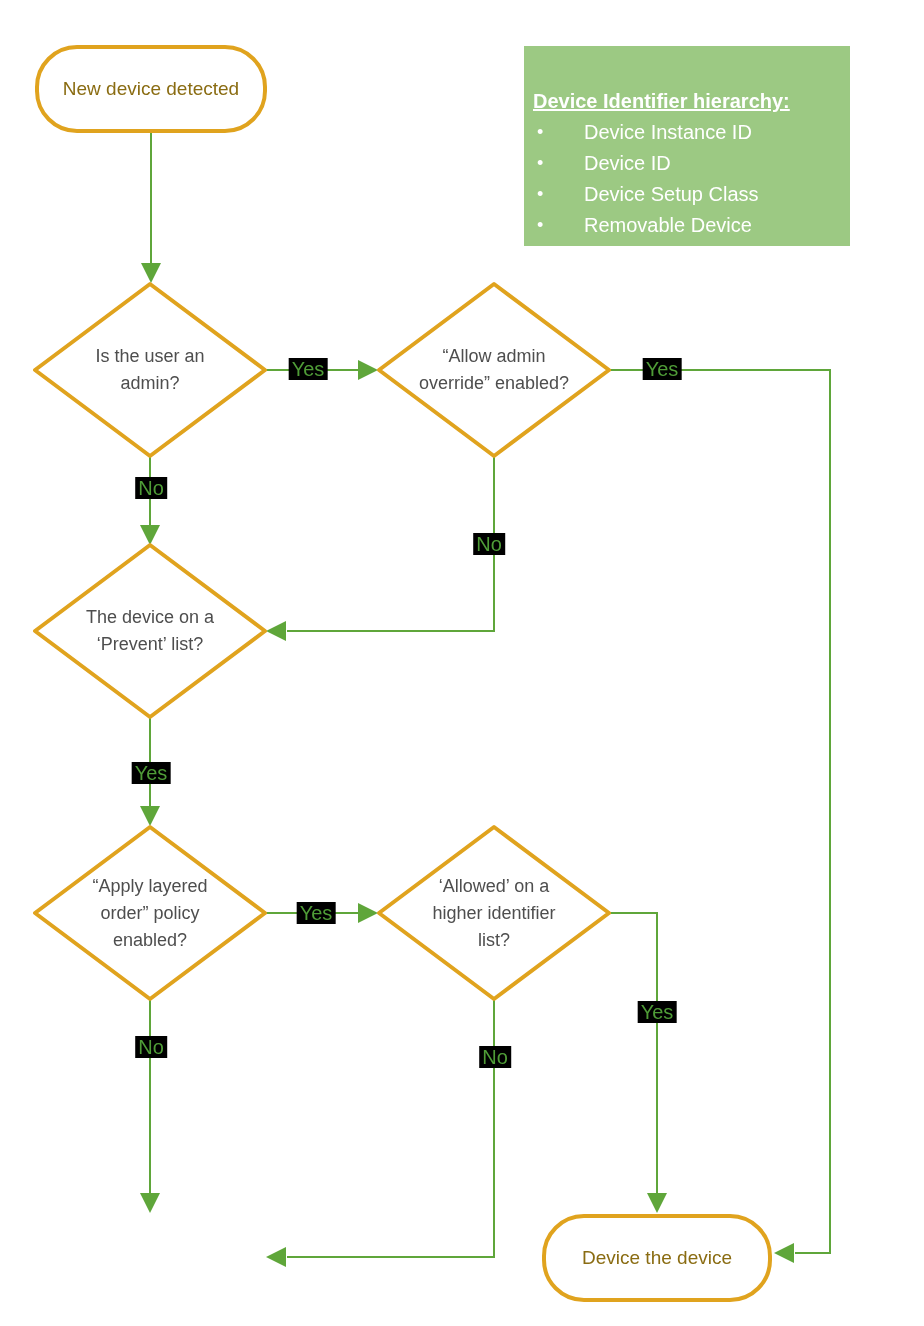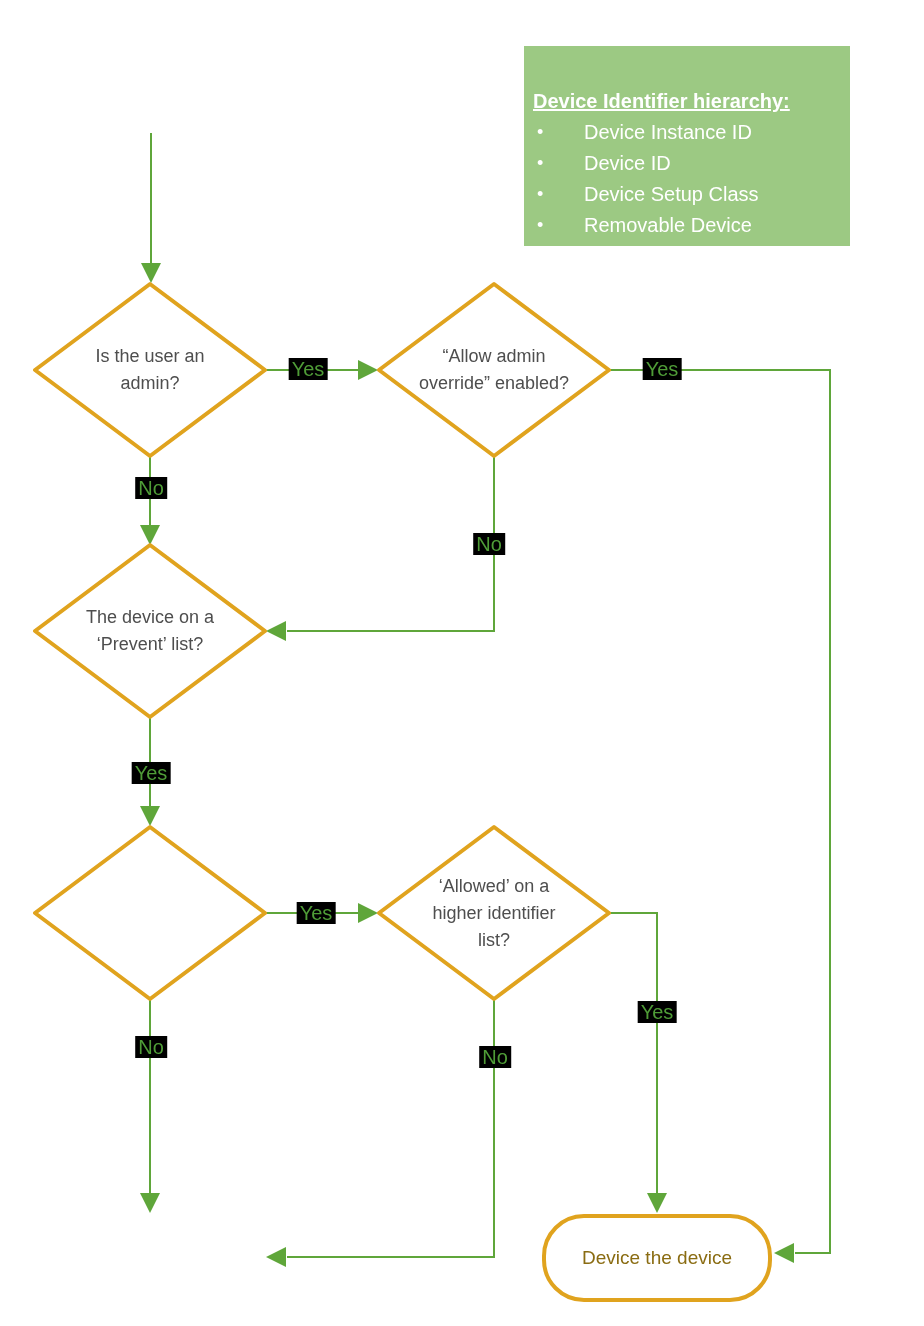--- a/index.html
+++ b/index.html
@@ -112,32 +112,38 @@
     <polygon class="arrowhead" points="266,1257 286,1247 286,1267"></polygon>
     <polygon class="arrowhead" points="657,1213 647,1193 667,1193"></polygon>
 
     <polygon class="diamond" points="150,284 265,370 150,456 35,370"></polygon>
     <polygon class="diamond" points="494,284 609,370 494,456 379,370"></polygon>
     <polygon class="diamond" points="150,545 265,631 150,717 35,631"></polygon>
     <polygon class="diamond" points="150,827 265,913 150,999 35,913"></polygon>
     <polygon class="diamond" points="494,827 609,913 494,999 379,913"></polygon>
   </svg>
 
+  <div class="terminal" style="left:35px; top:45px;">
+    <span>New device detected</span>
+  </div>
   <div class="terminal" style="left:542px; top:1214px; width:230px;">
     <span>Device the device</span>
   </div>
 
   <div class="dtext" style="left:35px; top:284px;">
     <span>Is the user an admin?</span>
   </div>
   <div class="dtext" style="left:379px; top:284px;">
     <span>“Allow admin override” enabled?</span>
   </div>
   <div class="dtext" style="left:35px; top:545px;">
     <span>The device on a ‘Prevent’ list?</span>
+  </div>
+  <div class="dtext" style="left:35px; top:827px;">
+    <span>“Apply layered order” policy enabled?</span>
   </div>
   <div class="dtext" style="left:379px; top:827px;">
     <span>‘Allowed’ on a higher identifier list?</span>
   </div>
 
   <span class="elabel" style="left:308px; top:369px;">Yes</span>
   <span class="elabel" style="left:151px; top:488px;">No</span>
   <span class="elabel" style="left:662px; top:369px;">Yes</span>
   <span class="elabel" style="left:489px; top:544px;">No</span>
   <span class="elabel" style="left:151px; top:773px;">Yes</span>

